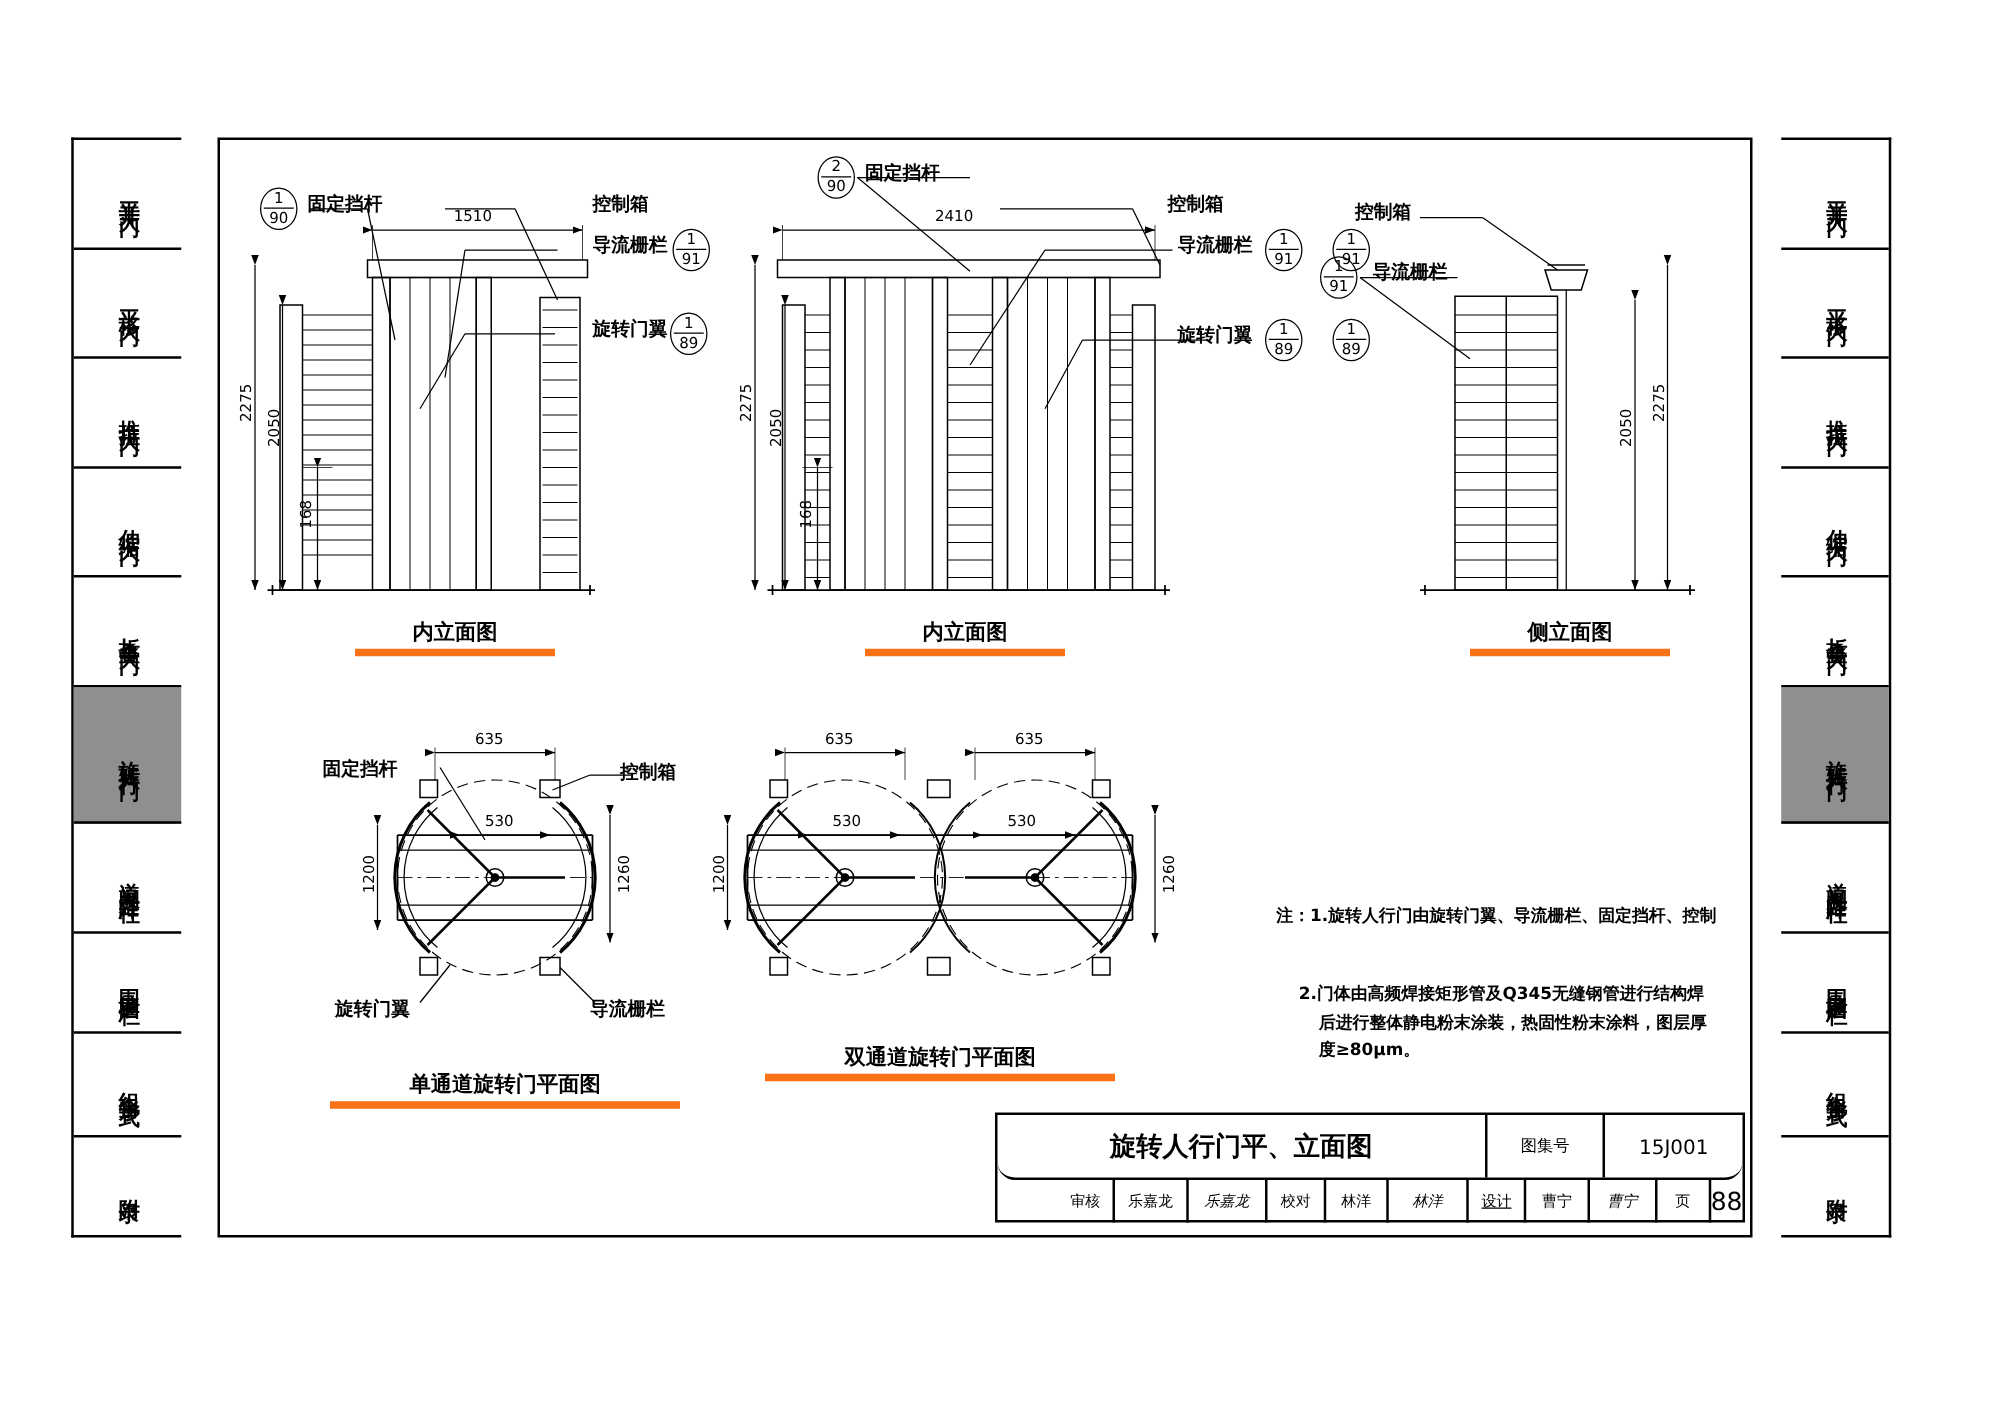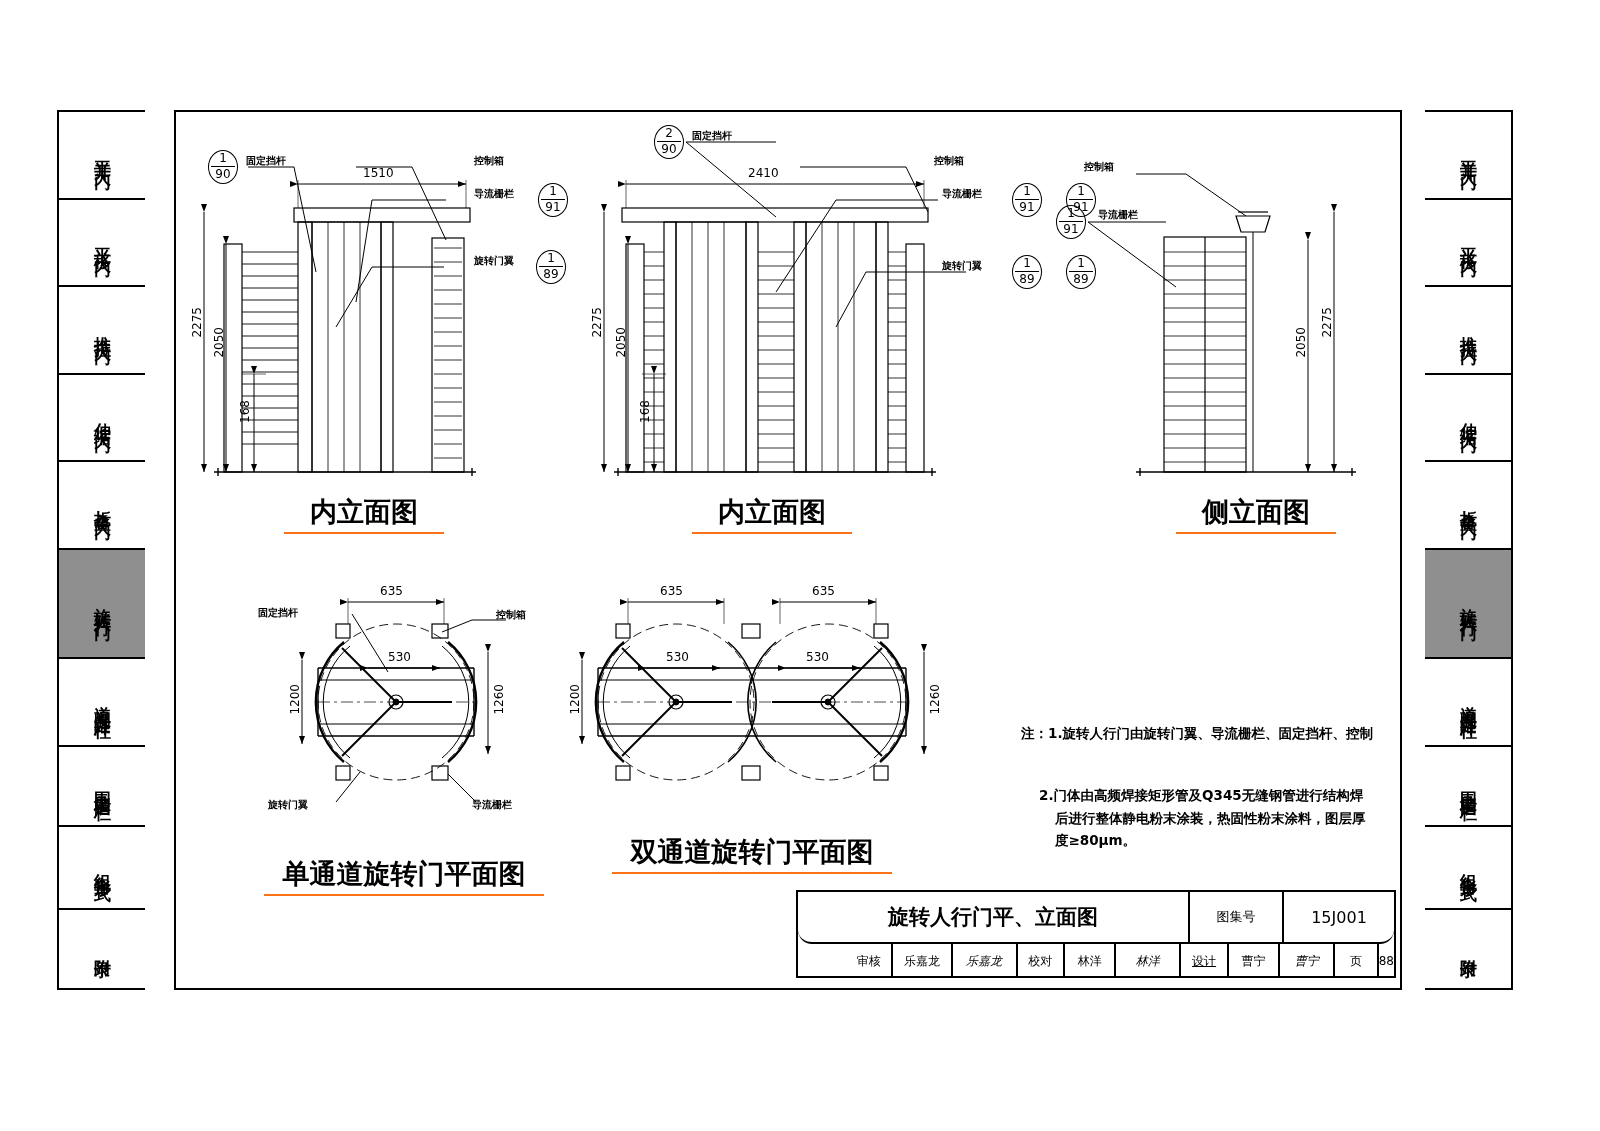--- a/index.html
+++ b/index.html
@@ -15,23 +15,23 @@
   .tab:last-child{border-bottom:none;}
   .tab span{writing-mode:vertical-rl;text-orientation:upright;font-size:17px;
             letter-spacing:4px;line-height:1.05;font-family:"DejaVu Sans","Liberation Sans",sans-serif;font-weight:bold;}
   .tab.active{background:#8f8f8f;}
 
   
   #frame{position:absolute;left:174px;top:110px;width:1228px;height:880px;border:2px solid #000;box-sizing:border-box;background:#fff;}
   #inner{position:absolute;inset:0;}
 
   svg{position:absolute;left:0;top:0;}
-  .cap{position:absolute;font-size:27px;font-weight:bold;text-align:center;
-       font-family:Liberation Sans, sans-serif;border-bottom:2px solid #f97316;padding-bottom:2px;}
-  .lbl{position:absolute;font-size:10px;white-space:nowrap;font-family:"DejaVu Sans","Liberation Sans",sans-serif;font-weight:bold;}
+  .cap{position:absolute;font-size:17px;font-weight:bold;text-align:center;
+       font-family:Liberation Sans, sans-serif;border-bottom:6px solid #f97316;padding-bottom:2px;}
+  .lbl{position:absolute;font-size:15px;white-space:nowrap;font-family:"DejaVu Sans","Liberation Sans",sans-serif;font-weight:bold;}
   .dim{position:absolute;font-size:12px;font-family:"DejaVu Sans","Liberation Sans",sans-serif;}
   .dimv{position:absolute;font-size:12px;font-family:"DejaVu Sans","Liberation Sans",sans-serif;
         writing-mode:vertical-rl;transform:rotate(180deg);}
 
   
   .bub{position:absolute;width:30px;height:34px;}
   .bub .o{position:absolute;left:0;top:0;width:30px;height:34px;border:1.4px solid #000;border-radius:50%;box-sizing:border-box;}
   .bub .n{position:absolute;left:0;top:1px;width:30px;text-align:center;font-size:12px;}
   .bub .d{position:absolute;left:3px;top:16px;width:24px;border-top:1.2px solid #000;}
   .bub .s{position:absolute;left:0;top:17px;width:30px;text-align:center;font-size:12px;}
@@ -556,19 +556,19 @@
           <div class="c" style="width:48px;">审核</div>
           <div class="c" style="width:60px;">乐嘉龙</div>
           <div class="c sig" style="width:66px;">乐嘉龙</div>
           <div class="c" style="width:48px;">校对</div>
           <div class="c" style="width:52px;">林洋</div>
           <div class="c sig" style="width:66px;">林洋</div>
           <div class="c" style="width:48px;text-decoration:underline;">设计</div>
           <div class="c" style="width:52px;">曹宁</div>
           <div class="c sig" style="width:56px;">曹宁</div>
           <div class="c" style="width:44px;">页</div>
-          <div class="c" style="flex:1;font-size:12px;">88</div>
+          <div class="c" style="flex:1;font-size:20px;">88</div>
         </div>
       </div>
 
     </div>
   </div>
 </div>
 
 </body></html>

